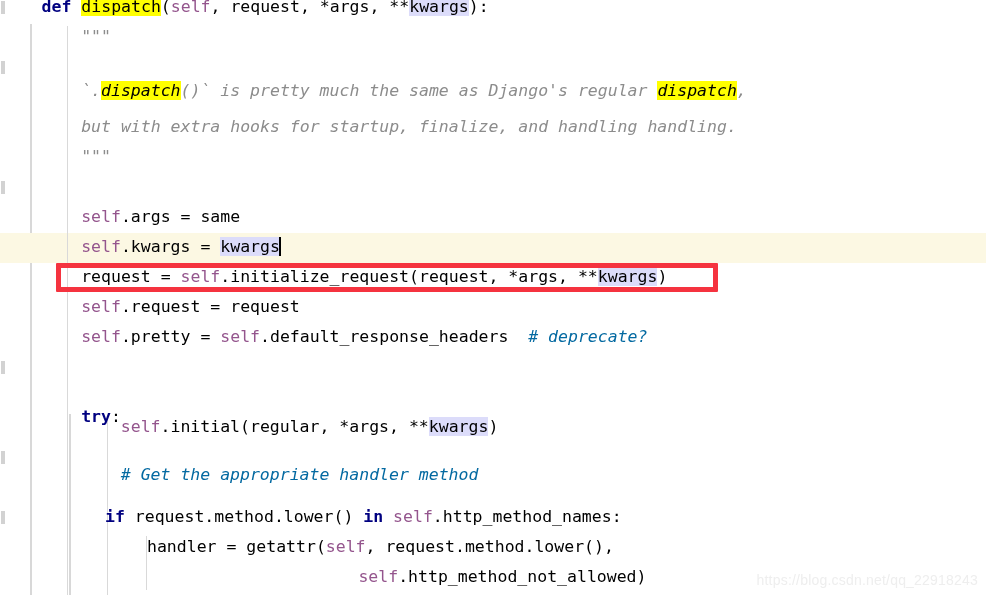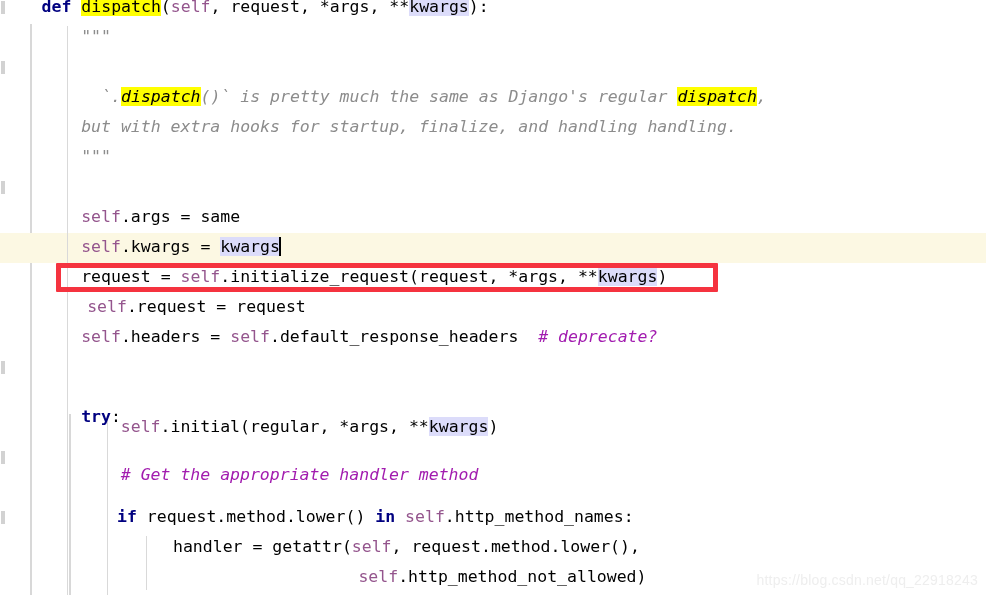--- a/index.html
+++ b/index.html
@@ -80,21 +80,21 @@
     font-family: "DejaVu Sans Mono", "Liberation Mono", monospace;
     color: #000000;
     letter-spacing: 0px;
   }
 
   
   .kw      { color: #000080; font-weight: bold; }
   .self    { color: #94558d; }
   .plain   { color: #000000; }
   .doc     { color: #8c8c8c; font-style: italic; }
-  .comment { color: #a21caf; font-style: italic; }
+  .comment { color: #0369a1; font-style: italic; }
 
   
   .hl-search {
     background: #ffff00;
     color: #000000;
   }
   .hl-ident {
     background: #dcdcfa;
   }
 
@@ -144,36 +144,36 @@
   <div id="indent-guides">
       <div class="indent-guide" style="left: 67.2px; top: 26px; height: 624px;"></div>
       <div class="indent-guide" style="left: 106.8px; top: 416px; height: 234px;"></div>
       <div class="indent-guide" style="left: 146.4px; top: 536px; height: 54px;"></div>
     </div>
 
   <div id="code-area">
       <div class="code-line" style="top: -8px; left: 41.6px;"><span class="kw">def </span><span class="plain hl-search">dispatch</span><span class="plain">(</span><span class="self">self</span><span class="plain">, request, *args, **</span><span class="plain hl-ident">kwargs</span><span class="plain">):</span></div>
       <div class="code-line" style="top: 22px; left: 81.2px;"><span class="doc">"""</span></div>
       <div class="code-line" style="top: 52px; left: 81.2px;"></div>
-      <div class="code-line" style="top: 82px; left: 81.2px; margin-left: 20px;"><span class="doc">`.</span><span class="doc hl-search">dispatch</span><span class="doc">()` is pretty much the same as Django's regular </span><span class="doc hl-search">dispatch</span><span class="doc">,</span></div>
+      <div class="code-line" style="top: 76px; left: 81.2px;"><span class="doc">`.</span><span class="doc hl-search">dispatch</span><span class="doc">()` is pretty much the same as Django's regular </span><span class="doc hl-search">dispatch</span><span class="doc">,</span></div>
       <div class="code-line" style="top: 112px; left: 81.2px;"><span class="doc">but with extra hooks for startup, finalize, and handling handling.</span></div>
       <div class="code-line" style="top: 142px; left: 81.2px;"><span class="doc">"""</span></div>
       <div class="code-line" style="top: 172px; left: 81.2px;"></div>
       <div class="code-line" style="top: 202px; left: 81.2px;"><span class="self">self</span><span class="plain">.args = same</span></div>
       <div class="code-line" style="top: 232px; left: 81.2px; text-align: center;"><span class="self">self</span><span class="plain">.kwargs = </span><span class="plain hl-ident">kwargs</span><span class="caret"></span></div>
       <div class="code-line" style="top: 262px; left: 81.2px; text-align: right;"><span class="plain">request = </span><span class="self">self</span><span class="plain">.initialize_request(request, *args, **</span><span class="plain hl-ident">kwargs</span><span class="plain">)</span></div>
-      <div class="code-line" style="top: 292px; left: 81.2px; margin-left: 6px;"><span class="self">self</span><span class="plain">.request = request</span></div>
-      <div class="code-line" style="top: 322px; left: 81.2px;"><span class="self">self</span><span class="plain">.headers = </span><span class="self">self</span><span class="plain">.default_response_headers  </span><span class="comment"># deprecate?</span></div>
+      <div class="code-line" style="top: 292px; left: 81.2px;"><span class="self">self</span><span class="plain">.request = request</span></div>
+      <div class="code-line" style="top: 322px; left: 81.2px;"><span class="self">self</span><span class="plain">.pretty = </span><span class="self">self</span><span class="plain">.default_response_headers  </span><span class="comment"># deprecate?</span></div>
       <div class="code-line" style="top: 352px; left: 81.2px;"></div>
       <div class="code-line" style="top: 402px; left: 81.2px;"><span class="kw">try</span><span class="plain">:</span></div>
       <div class="code-line" style="top: 412px; left: 120.8px;"><span class="self">self</span><span class="plain">.initial(regular, *args, **</span><span class="plain hl-ident">kwargs</span><span class="plain">)</span></div>
       <div class="code-line" style="top: 442px; left: 120.8px;"></div>
       <div class="code-line" style="top: 460px; left: 120.8px;"><span class="comment"># Get the appropriate handler method</span></div>
-      <div class="code-line" style="top: 502px; left: 117px;"><span class="kw">if </span><span class="plain">request.method.lower() </span><span class="kw">in </span><span class="self">self</span><span class="plain">.http_method_names:</span></div>
-      <div class="code-line" style="top: 532px; left: 173px;"><span class="plain">handler = getattr(</span><span class="self">self</span><span class="plain">, request.method.lower(),</span></div>
+      <div class="code-line" style="top: 502px; left: 105px;"><span class="kw">if </span><span class="plain">request.method.lower() </span><span class="kw">in </span><span class="self">self</span><span class="plain">.http_method_names:</span></div>
+      <div class="code-line" style="top: 532px; left: 147px;"><span class="plain">handler = getattr(</span><span class="self">self</span><span class="plain">, request.method.lower(),</span></div>
       <div class="code-line" style="top: 562px; left: 358.4px;"><span class="self">self</span><span class="plain">.http_method_not_allowed)</span></div>
       <div class="code-line" style="top: 592px; left: 120.8px;"></div>
     </div>
 
   <div id="red-box" class="red-box" style="top: 263px; left: 56px; width: 662px; height: 29px;"></div>
 
   <div class="watermark">https://blog.csdn.net/qq_22918243</div>
 
 </div>
 

